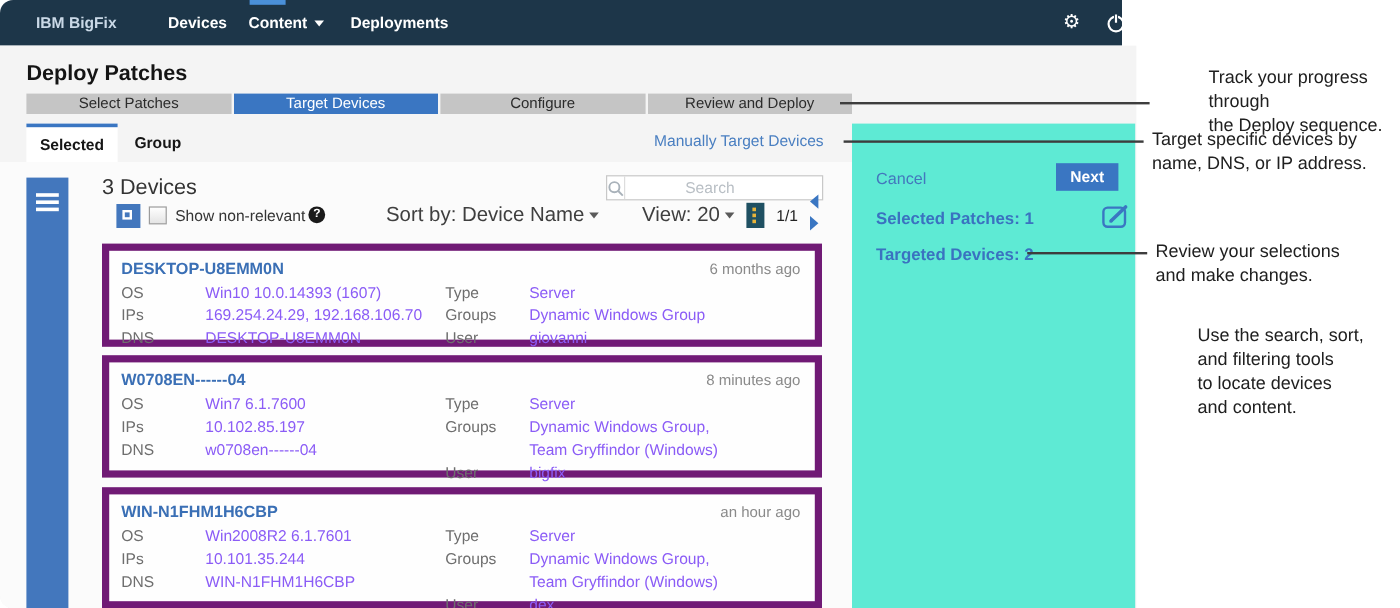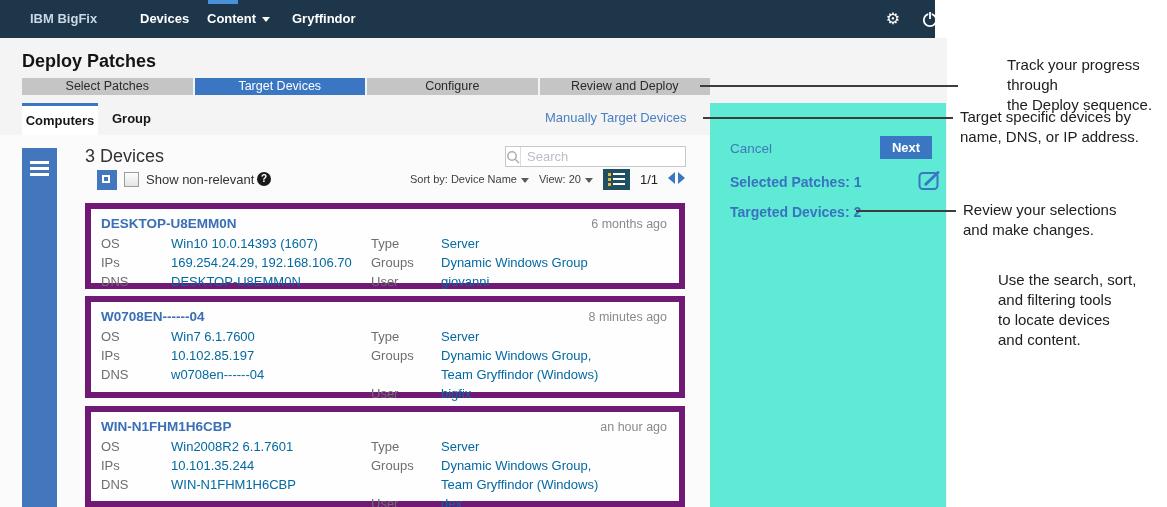--- a/index.html
+++ b/index.html
@@ -1,17 +1,17 @@
 <!DOCTYPE html>
 <html><head>
 <meta charset="utf-8">
 <style>
   * { margin:0; padding:0; box-sizing:border-box; }
   body { font-family:"Liberation Sans", sans-serif; background:#fff; }
-  #app { position:relative; width:1167px; height:507px; overflow:hidden; background:#fff; }
+  #app { position:relative; width:1167px; height:507px; overflow:hidden; background:#fff;border-radius:11px; }
 
   
   .nav { position:absolute; left:0; top:0; width:935px; height:38px; background:#1d3649; }
   .nav-indicator { position:absolute; left:208px; top:0; width:30px; height:4px; background:#4a90d9; }
   .brand { position:absolute; left:30px; top:0; line-height:38px; color:#c9d8e6; font-size:13px; font-weight:bold; }
   .nav-item { position:absolute; top:0; line-height:38px; color:#fff; font-size:13px; font-weight:bold; cursor:pointer; }
   .nav-item .tri-dn { display:inline-block; margin-left:6px; vertical-align:middle;
     width:0; height:0; border-left:4px solid transparent; border-right:4px solid transparent; border-top:5px solid #fff; }
   .nav-gear { position:absolute; left:884px; top:10px; width:18px; height:18px; color:#fff; font-size:16px; line-height:18px; text-align:center; cursor:pointer;}
   .nav-power { position:absolute; left:921px; top:10px; width:18px; height:18px; cursor:pointer; }
@@ -32,52 +32,52 @@
   .link-manual { position:absolute; left:545px; top:110px; width:155px; text-align:left; font-size:13px; color:#4a7fc1; cursor:pointer; }
 
   
   .surface { position:absolute; left:0; top:135px; width:710px; height:372px; background:#fbfbfb; }
   .rail { position:absolute; left:22px; top:148px; width:35px; height:359px; background:#4377bd; cursor:pointer; }
   .hamburger { position:absolute; left:8px; top:13px; width:19px; }
   .hamburger div { height:3px; background:#fff; margin-bottom:3px; }
 
   .device-count { position:absolute; left:85px; top:146px; font-size:18px; color:#333; }
 
-  .searchbox { position:absolute; left:505px; top:146px; width:181px; height:21px; background:#fff; border:1px solid #c8c8c8; display:flex; align-items:center; }
+  .searchbox { position:absolute; left:505px; top:146px; width:181px; height:21px; background:#fff; border:1px solid #c8c8c8; display:flex; align-items:center;gap:44px; }
   .search-icn { width:24px; height:100%; border-right:1px solid #ddd; display:flex; align-items:center; justify-content:center; }
   .searchbox input { border:0; outline:none; flex:1; font-size:13px; color:#444; padding:0 6px; background:transparent; font-family:"Liberation Sans", sans-serif; }
   .searchbox input::placeholder { color:#b9bfc5; }
 
   
   .selall { position:absolute; left:97px; top:170px; width:20px; height:20px; background:#4377bd; cursor:pointer; }
   .selall span { position:absolute; left:5px; top:5px; width:8px; height:8px; border:2px solid #fff; display:block; background:transparent; }
   .chk { position:absolute; left:124px; top:172px; width:15px; height:15px; border:1px solid #9c9c9c; background:linear-gradient(#fefefe,#e4e4e4); cursor:pointer; }
   .chk-label { position:absolute; left:146px; top:172px; font-size:13px; color:#333; }
   .help { position:absolute; left:257px; top:172px; width:14px; height:14px; border-radius:50%; background:#1a1a1a; color:#fff; font-size:10px; font-weight:bold; text-align:center; line-height:14px; }
 
   .controls-right { position:absolute; left:385px; top:167px; width:300px; height:24px; display:flex; align-items:center; justify-content:flex-end; gap:10px; }
-  .ctrl-txt { font-size:11px; color:#3f3f3f; cursor:pointer; white-space:nowrap; }
+  .ctrl-txt { font-size:17px; color:#3f3f3f; cursor:pointer; white-space:nowrap;margin-left:26px; }
   .tri-gray { display:inline-block; margin-left:4px; vertical-align:middle; width:0; height:0; border-left:4px solid transparent; border-right:4px solid transparent; border-top:5px solid #5a5a5a; }
   .listbtn { width:27px; height:21px; background:#1f5062; display:flex; flex-direction:column; justify-content:center; gap:2px; padding:0 5px; cursor:pointer; }
   .listbtn .row { display:flex; align-items:center; gap:2px; }
   .listbtn .dot { width:3px; height:3px; background:#e8b43a; }
   .listbtn .bar { flex:1; height:2px; background:#fff; }
   .pag { font-size:13px; color:#222; }
   .pg-prev, .pg-next { width:0; height:0; display:inline-block; cursor:pointer; }
   .pg-prev { border-top:6px solid transparent; border-bottom:6px solid transparent; border-right:7px solid #3a76c2; margin-right:3px;}
   .pg-next { border-top:6px solid transparent; border-bottom:6px solid transparent; border-left:7px solid #3a76c2; }
 
   
   .card { position:absolute; left:85px; width:600px; background:#fefefe; border:6px solid #701a75; padding:7px 12px 6px 10px; }
   .card-head { display:flex; justify-content:space-between; align-items:baseline; margin-bottom:5px; }
   .dev-name { font-size:13.5px; font-weight:bold; color:#3a6fb5; cursor:pointer; }
   .dev-time { font-size:12.5px; color:#8a8a8a; }
   .card-grid { display:grid; grid-template-columns:70px 200px 70px 1fr; row-gap:4px; }
   .cl { font-size:13px; color:#6e6e6e; }
-  .cv { font-size:13px; color:#0369a1; }
+  .cv { font-size:13px; color:#8b5cf6; }
 
   
   .panel { position:absolute; left:710px; top:103px; width:236px; height:404px; background:#5eead4; }
   .cancel { position:absolute; left:20px; top:38px; font-size:13.5px; color:#4377bd; cursor:pointer; }
   .next-btn { position:absolute; left:170px; top:33px; width:52px; height:23px; background:#3a76c2; color:#fff;
     font-size:13px; font-weight:bold; text-align:center; line-height:23px; border:none; cursor:pointer; font-family:"Liberation Sans", sans-serif; }
   .sel-patches { position:absolute; left:20px; top:71px; font-size:14px; font-weight:bold; color:#3a72c0; }
   .edit-icn { position:absolute; left:208px; top:66px; width:24px; height:22px; cursor:pointer; }
   .tgt-devices { position:absolute; left:20px; top:101px; font-size:14px; font-weight:bold; color:#3a72c0; }
 
@@ -88,42 +88,42 @@
 </head>
 <body>
 
 <div id="app">
 
   <div class="nav">
     <div class="nav-indicator"></div>
     <div class="brand">IBM BigFix</div>
     <div class="nav-item" style="left:140px"><span>Devices</span></div>
     <div class="nav-item" style="left:207px"><span>Content</span><span class="tri-dn"></span></div>
-    <div class="nav-item" style="left:292px"><span>Gryffindor</span></div>
+    <div class="nav-item" style="left:292px"><span>Deployments</span></div>
     <div class="nav-gear">⚙</div>
     <div class="nav-power">
       <svg width="18" height="18" viewBox="0 0 18 18">
           <circle cx="9" cy="10" r="6.2" fill="none" stroke="#fff" stroke-width="1.8"></circle>
           <line x1="9" y1="1" x2="9" y2="9" stroke="#1d3649" stroke-width="3.4"></line>
           <line x1="9" y1="2" x2="9" y2="9" stroke="#fff" stroke-width="1.8"></line>
         </svg>
     </div>
   </div>
 
   <div class="page-bg"></div>
   <div class="page-title">Deploy Patches</div>
 
   <div class="steps">
     <div class="step">Select Patches</div>
     <div class="step active">Target Devices</div>
     <div class="step">Configure</div>
     <div class="step">Review and Deploy</div>
   </div>
 
-  <div class="tab-computers">Computers</div>
+  <div class="tab-computers">Selected</div>
   <div class="tab-group">Group</div>
   <div class="link-manual">Manually Target Devices</div>
 
   <div class="surface"></div>
   <div class="rail">
     <div class="hamburger">
         <div></div>
         <div></div>
         <div></div>
       </div>

